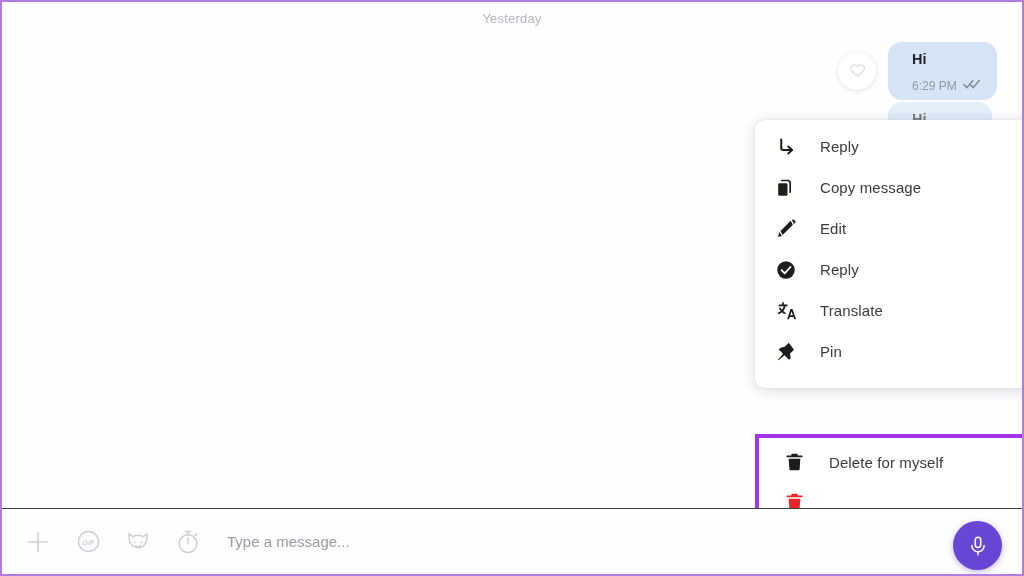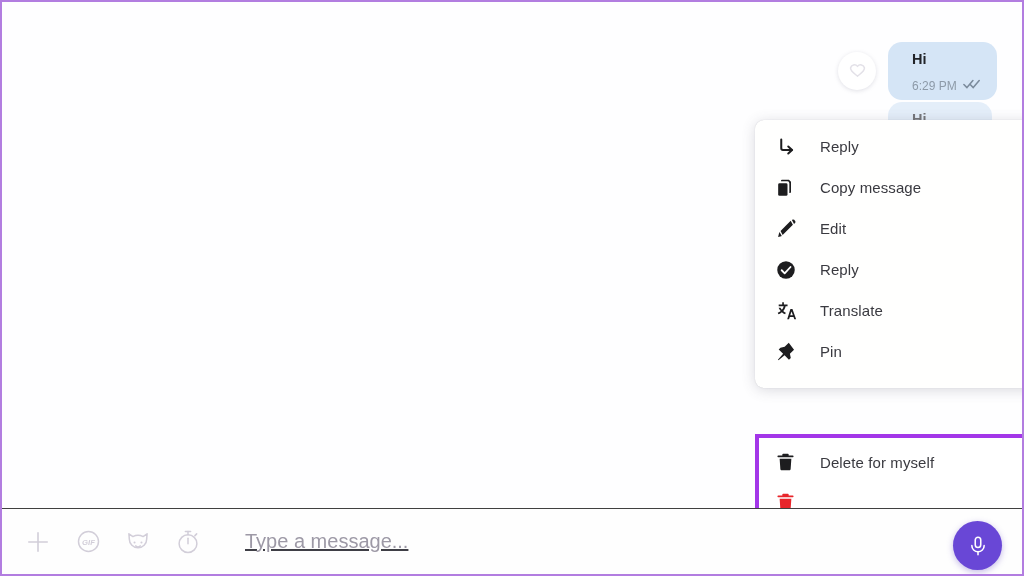--- a/index.html
+++ b/index.html
@@ -126,21 +126,21 @@
   .delete-group {
     position: absolute;
     left: 0px;
     top: 314px;
     width: 271px;
     border: 4px solid #a336e8;
     background: #ffffff;
     padding-top: 4px;
     padding-bottom: 4px;
   }
-  .delete-group .menu-item { height: 40px; padding-left: 17px; }
+  .delete-group .menu-item { height: 40px; padding-left: 17px; margin-left: 9px; }
 
   .blurred-name {
     display: inline-block;
     width: 42px;
     height: 15px;
     margin-left: 3px;
     vertical-align: -2px;
     border-radius: 7px;
     background: linear-gradient(90deg,#dcdcde,#ececee 55%,#f4f4f5);
     filter: blur(1.6px);
@@ -165,28 +165,27 @@
     display: flex;
     align-items: center;
     justify-content: center;
     color: #d2ced9;
   }
   .composer-icon:first-child { margin-left: 21px; }
   .composer-icon svg { display: block; }
 
   .composer-input {
     flex: 1;
-    margin-left: 42px;
+    margin-left: 24px;
     border: none;
     outline: none;
     background: transparent;
     font-family: "Liberation Sans", sans-serif;
-    font-size: 20px;
+    font-size: 15px;
     color: #3f3f46;
-    text-decoration: underline;
   }
   .composer-input::placeholder { color: #9d99a6; }
 
   .mic-button {
     position: absolute;
     right: 20px;
     top: 519px;
     width: 49px;
     height: 49px;
     border-radius: 50%;
@@ -198,20 +197,21 @@
   }
   .mic-button svg { display: block; color:#fff; }
 </style>
 </head>
 <body>
 
 <div id="app">
 
   <div class="chat-area">
 
+    <div class="date-separator">Yesterday</div>
 
     <div class="reaction-btn">
       <span>
         <svg width="19" height="19" viewBox="0 0 24 24" fill="none" stroke="#e3e1e8" stroke-width="1.9" stroke-linecap="round" stroke-linejoin="round">
           <path d="M20.8 7.6a5 5 0 0 0-8.8-2.1A5 5 0 0 0 3.2 7.6c0 4.3 5.4 7.4 8.8 10.3 3.4-2.9 8.8-6 8.8-10.3z"></path>
         </svg>
       </span>
     </div>
 
     <div class="bubble bubble-1">

